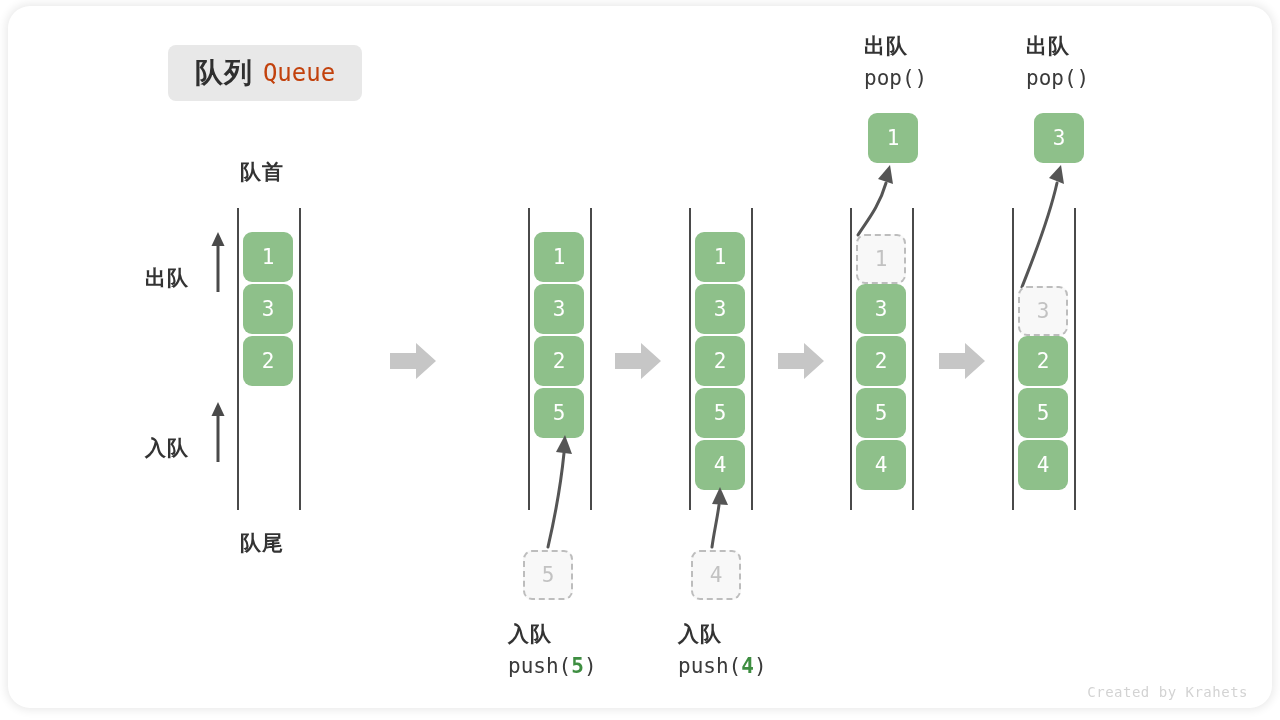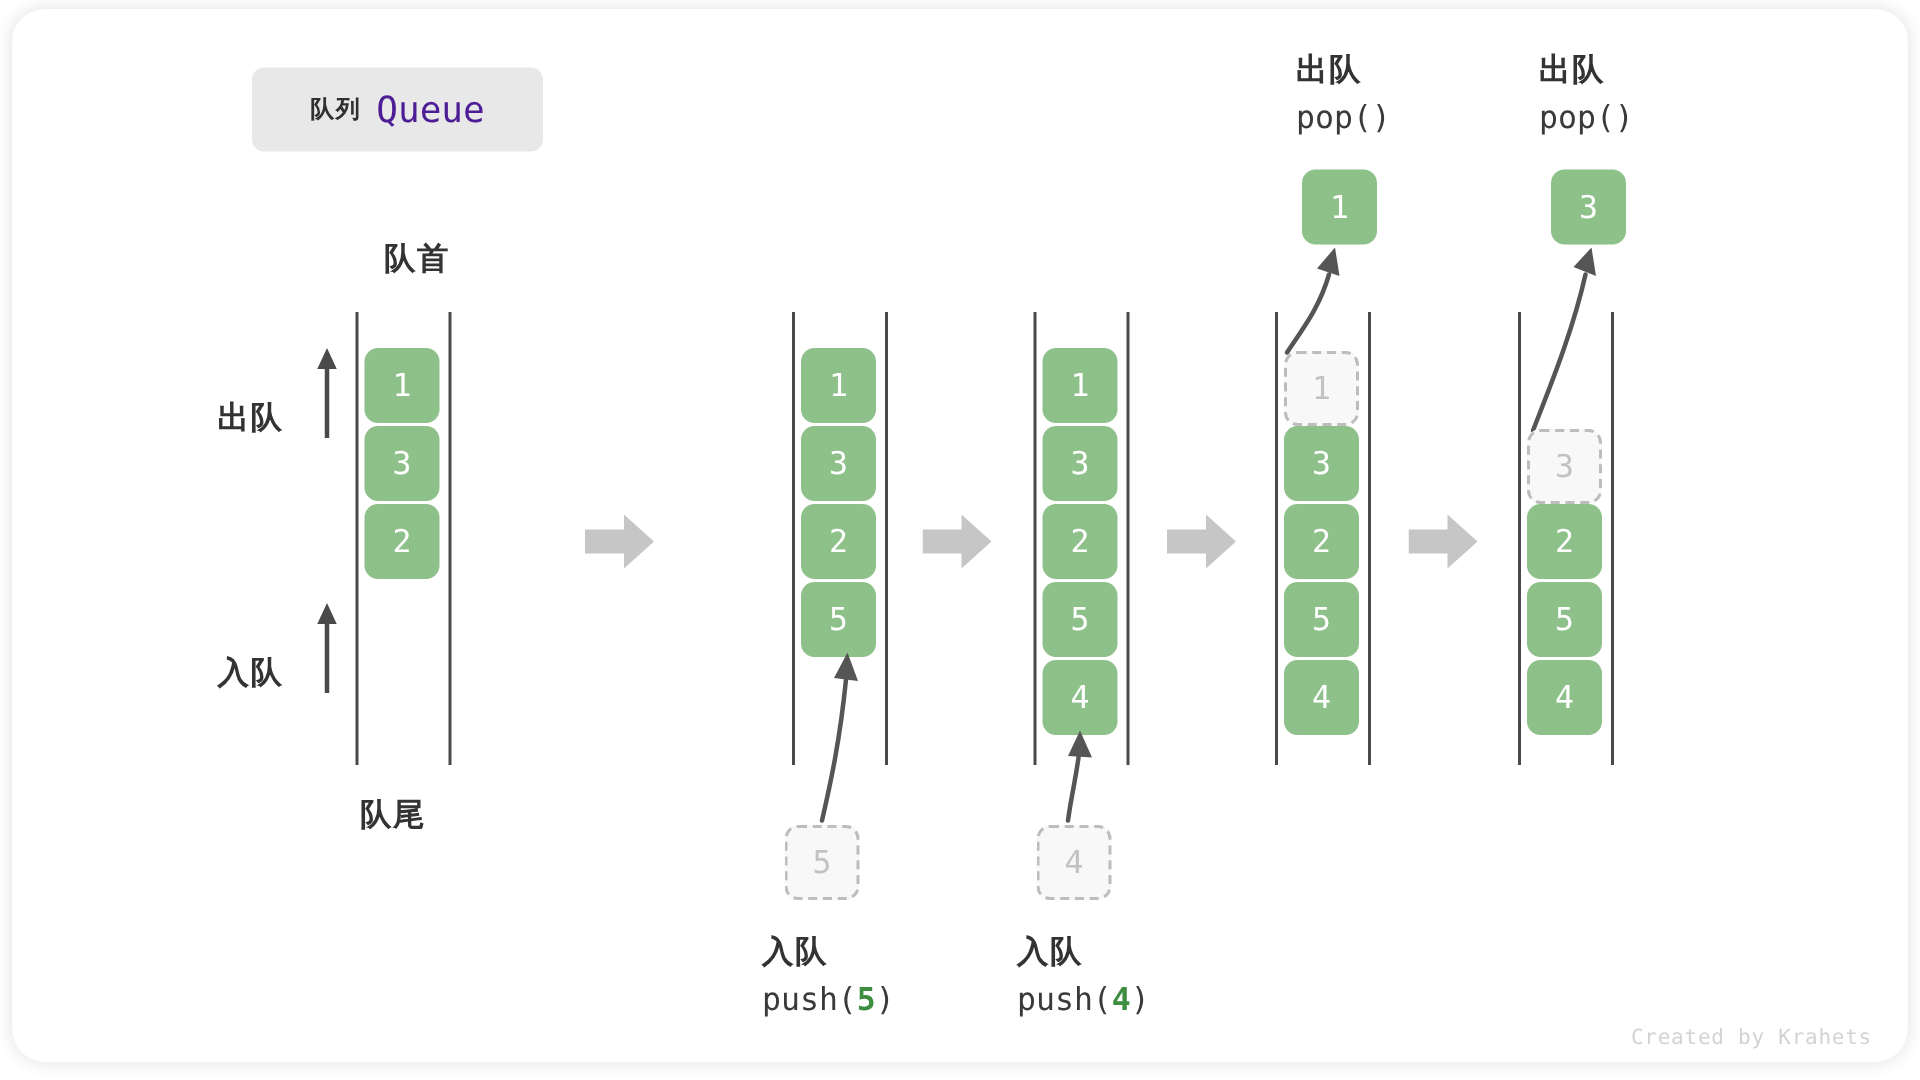--- a/index.html
+++ b/index.html
@@ -39,28 +39,28 @@
     width: 194px;
     height: 56px;
     background: #e8e8e8;
     border-radius: 8px;
     display: flex;
     align-items: center;
     justify-content: center;
     gap: 10px;
   }
   #title-chip .cn {
-    font-size: 16px;
+    font-size: 28px;
     font-weight: bold;
     color: #2f2f2f;
     letter-spacing: 1px;
   }
   #title-chip .en {
     font-size: 24px;
-    color: #4c1d95;
+    color: #c2410c;
     font-family: "DejaVu Sans Mono", "Liberation Mono", monospace;
   }
 
   
   .cn-label {
     position: absolute;
     font-size: 21px;
     font-weight: bold;
     color: #333333;
     white-space: nowrap;
@@ -156,21 +156,21 @@
 <body>
 
 <div id="canvas">
   <div id="card"></div>
 
   <div id="title-chip">
     <span class="cn">队列</span>
     <span class="en">Queue</span>
   </div>
 
-  <div class="cn-label" style="left:256px; top:158px;">队首</div>
+  <div class="cn-label" style="left:240px; top:158px;">队首</div>
   <div class="cn-label" style="left:240px; top:529px;">队尾</div>
 
   <div class="rail" style="left:237px; top:208px; height:302px;"></div>
   <div class="rail" style="left:299px; top:208px; height:302px;"></div>
 
   <div class="cn-label" style="left:145px; top:264px;">出队</div>
   <svg class="varrow" style="left:209px; top:232px; height:62px;" viewBox="0 0 18 62">
     <line x1="9" y1="60" x2="9" y2="12" stroke="#4a4a4a" stroke-width="3"></line>
     <polygon points="9,0 2.5,14 15.5,14" fill="#4a4a4a"></polygon>
   </svg>

